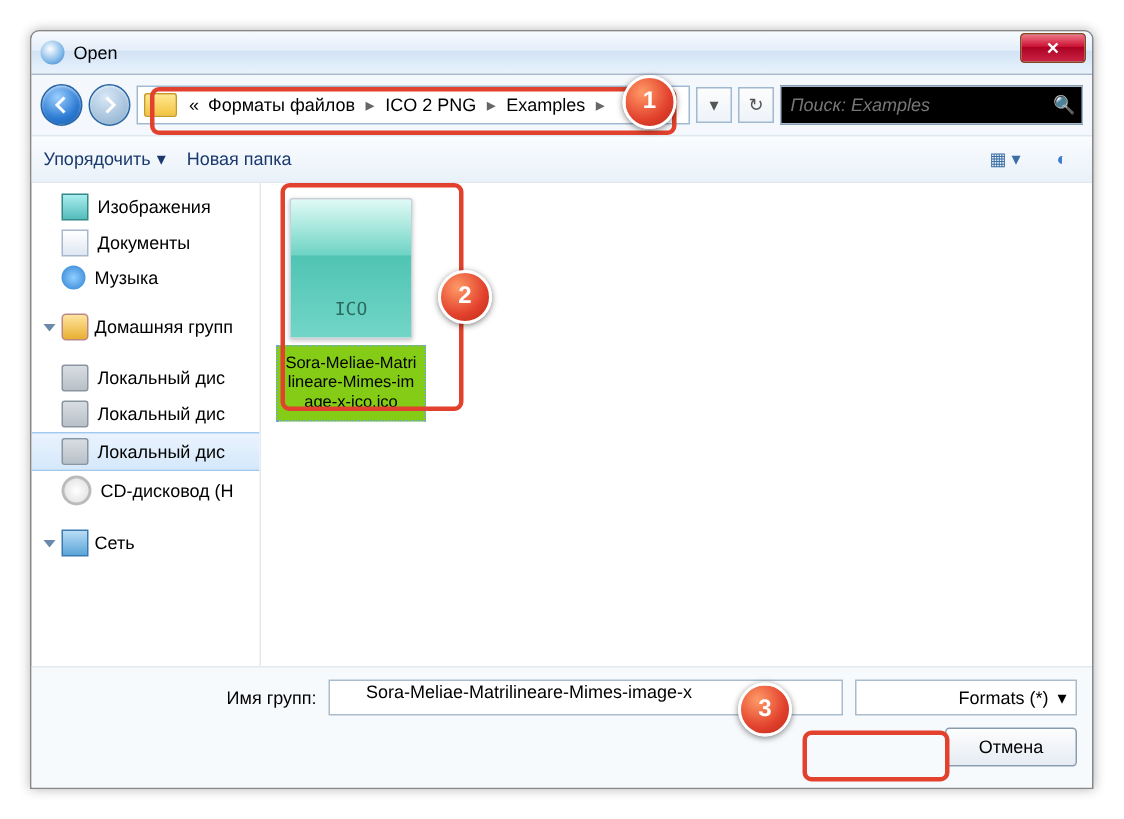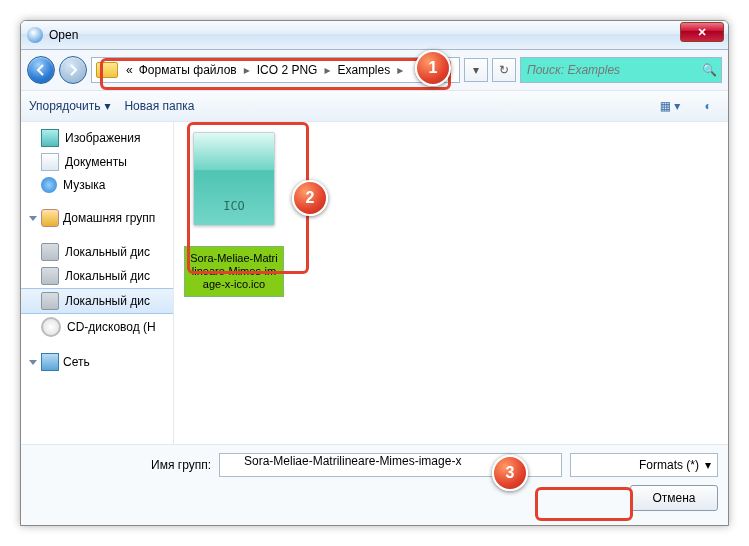--- a/index.html
+++ b/index.html
@@ -9,21 +9,21 @@
 .titlebar .title{flex:1}
 .close{width:42px;height:18px;background:linear-gradient(#e78,#c13 45%,#a02 46%,#c24);border:1px solid #842;border-radius:3px;color:#fff;display:flex;align-items:center;justify-content:center;font-weight:bold;font-size:11px;position:absolute;right:4px;top:1px}
 .navrow{height:34px;display:flex;align-items:center;padding:3px 6px;gap:4px;background:#f4f8fc}
 .navbtn{width:26px;height:26px;border-radius:50%;background:radial-gradient(circle at 40% 30%,#9cd0ff,#2b79d2 60%,#1a5fa8);border:1px solid #2a66a5;box-shadow:inset 0 1px 2px rgba(255,255,255,.6);display:flex;align-items:center;justify-content:center;color:#fff}
 .navbtn.fwd{background:radial-gradient(circle at 40% 30%,#d8e8f7,#a7c3dc 60%,#88aacb)}
 .crumbs{flex:1;height:24px;border:1px solid #a0b8d0;background:#fff;display:flex;align-items:center;padding:0 4px;gap:2px}
 .crumbs .folder{width:16px;height:14px;background:linear-gradient(#ffe890,#f3c33f);border:1px solid #c89b20;border-radius:2px;margin-right:4px}
 .crumbs span{padding:0 2px}
 .crumbs .sep{color:#666;padding:0 3px}
 .sbtn{width:22px;height:22px;border:1px solid #a0b8d0;background:linear-gradient(#fdfdfd,#eef3f9);display:flex;align-items:center;justify-content:center;color:#555}
-.search{width:172px;height:24px;border:1px solid #a0b8d0;background:#5eead4;color:#777;padding:0 22px 0 6px;display:flex;align-items:center;font-style:italic;position:relative}
+.search{width:172px;height:24px;border:1px solid #a0b8d0;background:#000000;color:#777;padding:0 22px 0 6px;display:flex;align-items:center;font-style:italic;position:relative}
 .search::after{content:"🔍";position:absolute;right:4px;color:#3a7bd1;font-style:normal}
 .toolbar{height:30px;border-top:1px solid #dfe7ef;border-bottom:1px solid #dfe7ef;background:linear-gradient(#fafcfe,#e9f1f9);display:flex;align-items:center;padding:0 8px;gap:14px}
 .toolbar .drop{display:flex;align-items:center;gap:4px;color:#1a3a6e}
 .toolbar .sp{flex:1}
 .tool-icon{width:22px;height:20px;border:1px solid transparent;display:flex;align-items:center;justify-content:center;color:#3a6ea5}
 .body{display:flex;height:calc(100% - 28px - 34px - 30px - 90px)}
 .side{width:152px;border-right:1px solid #e3e9f0;padding:4px 0;overflow:hidden}
 .side .item{display:flex;align-items:center;gap:6px;padding:3px 6px 3px 20px;white-space:nowrap}
 .side .item.sel{background:linear-gradient(#eaf3fd,#d5e8fb);border:1px solid #a3c8ee;border-left:none;border-right:none}
 .side .group{padding:3px 6px 3px 8px;display:flex;align-items:center;gap:4px}
@@ -32,21 +32,21 @@
 .si.doc{background:linear-gradient(#fff,#dfe7f2);border:1px solid #a7b8cc}
 .si.pic{background:linear-gradient(#aee,#5bb);border:1px solid #388}
 .si.mus{background:radial-gradient(#8fd0ff,#2c7dd1);border-radius:50%}
 .si.home{background:linear-gradient(#ffe4a0,#e8b030);border:1px solid #b88;border-radius:3px}
 .si.comp{background:linear-gradient(#dfe7ef,#a0b3c6);border:1px solid #7a8fa4}
 .si.hdd{background:linear-gradient(#d8dde2,#b8c0c8);border:1px solid #8995a1;border-radius:2px}
 .si.cd{border:2px solid #bbb;border-radius:50%;background:radial-gradient(#fff,#ddd)}
 .si.net{background:linear-gradient(#b8dcf5,#5aa5d8);border:1px solid #3a7ab0}
 .content{flex:1;padding:10px;position:relative;background:#fff}
 .file{width:100px;text-align:center}
-.file .thumb{width:80px;height:80px;margin:0 auto 20px;background:linear-gradient(#e0faf5,#6fd4c5 40%,#50c4b4 41%,#72d6c7);border:1px solid #c8d0d8;border-radius:2px;box-shadow:0 1px 3px rgba(0,0,0,.2);display:flex;align-items:flex-end;justify-content:center;padding-bottom:12px;font-family:monospace;font-size:12px;color:#2a6b5f}
+.file .thumb{width:80px;height:80px;margin:0 auto 4px;background:linear-gradient(#e0faf5,#6fd4c5 40%,#50c4b4 41%,#72d6c7);border:1px solid #c8d0d8;border-radius:2px;box-shadow:0 1px 3px rgba(0,0,0,.2);display:flex;align-items:flex-end;justify-content:center;padding-bottom:12px;font-family:monospace;font-size:12px;color:#2a6b5f}
 .file .name{font-size:11px;background:#84cc16;border:1px dotted #6aa5de;padding:5px;line-height:13px;word-break:break-all}
 .bottom{height:90px;border-top:1px solid #e3e9f0;background:#f7fafd;padding:8px 10px}
 .frow{display:flex;align-items:center;gap:8px;margin-bottom:8px}
 .flabel{width:180px;text-align:right}
 .finput{flex:1;height:22px;border:1px solid #abc;background:#fff;padding:0 24px;display:flex;align-items:flex-start}
 .ffilter{width:134px;height:22px;border:1px solid #abc;background:#fff;padding:0 6px;display:flex;align-items:center;justify-content:flex-end}
 .btns{display:flex;justify-content:flex-end;gap:8px}
 .btn{width:86px;height:24px;border:1px solid #8a9db0;background:linear-gradient(#fdfdfd,#e6ecf3);border-radius:3px;display:flex;align-items:center;justify-content:center}
 .btn.primary{border:1px solid #3c7fb1;background:linear-gradient(#eaf6ff,#bde2fb 45%,#a1d5f8 46%,#cceafc);box-shadow:0 0 2px #6ab2e6}
 

